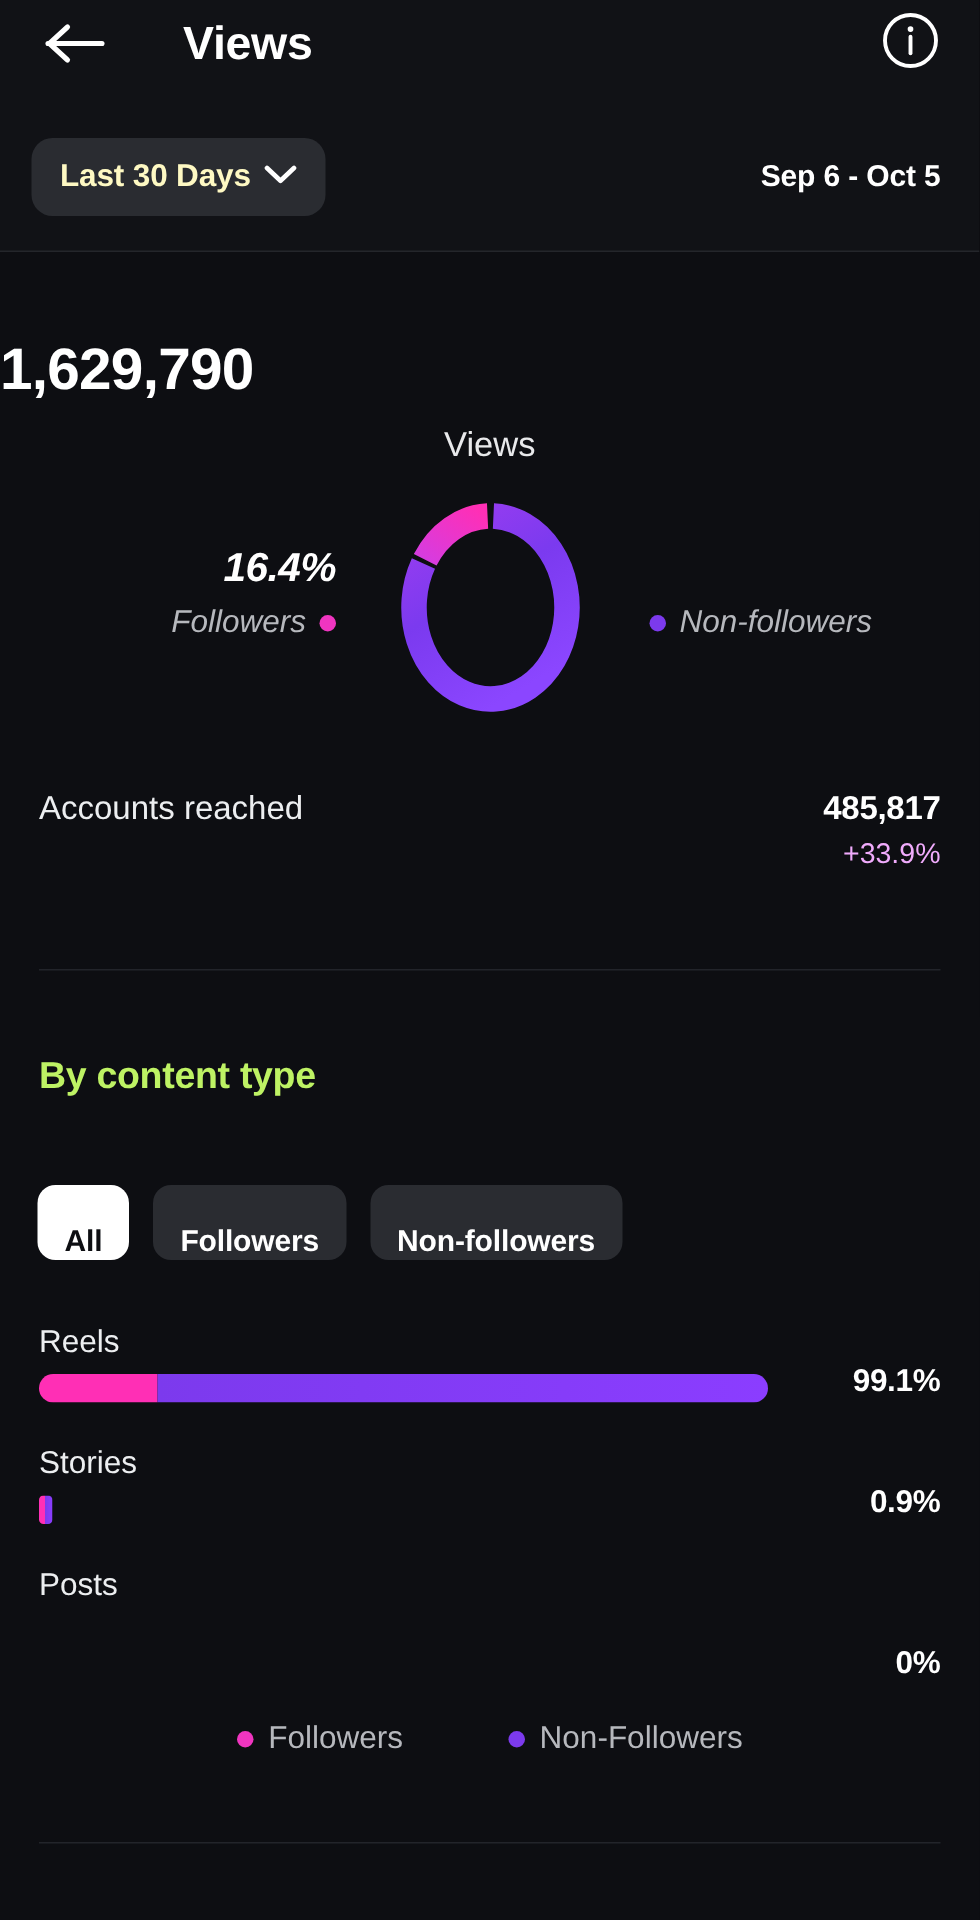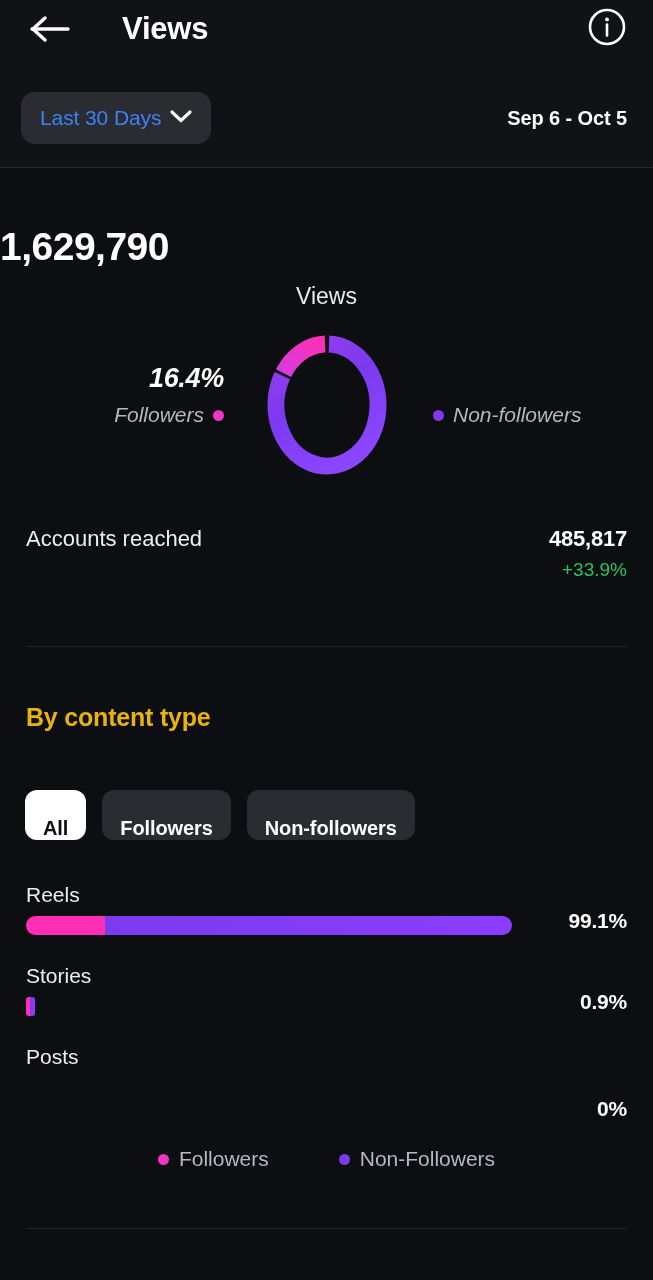--- a/index.html
+++ b/index.html
@@ -47,21 +47,21 @@
   }
   .range-pill {
     position:absolute; left:21px; top:22px;
     height:52px; padding:0 19px;
     background:#2a2c31;
     border-radius:14px;
     display:flex; align-items:center; gap:9px;
     cursor:pointer;
   }
   .range-pill .label {
-    font-size:21px; font-weight:normal; color:#3b82f6; letter-spacing:-0.1px;
+    font-size:21px; font-weight:bold; color:#fef9c3; letter-spacing:-0.1px;
   }
   .date-range {
     position:absolute; right:26px; top:22px;
     height:52px; line-height:52px;
     font-size:20px; font-weight:bold; color:#ffffff;
     letter-spacing:-0.1px;
   }
 
   
   .hero { position:absolute; top:168px; left:0; width:653px; }
@@ -136,21 +136,21 @@
 
   .divider {
     position:absolute; left:26px; width:601px; height:1px; background:#22242a;
   }
   #div-1 { top:646px; }
   #div-2 { top:1228px; }
 
   
   .section-title {
     position:absolute; left:26px; top:703px;
-    font-size:25px; font-weight:bold; color:#eab308; letter-spacing:-0.2px;
+    font-size:25px; font-weight:bold; color:#bef264; letter-spacing:-0.2px;
   }
 
   .pills {
     position:absolute; left:25px; top:790px;
     display:flex; gap:16px;
   }
   .pill {
     height:50px; padding:0 18px;
     border-radius:12px;
     display:flex; align-items:flex-end; justify-content:center;
@@ -272,21 +272,21 @@
         <span class="dot" id="dot-right" style="background: rgb(124, 58, 237);"></span>
         <span class="txt">Non-followers</span>
       </div>
 
     </div>
   </div>
 
   <div class="reached">
     <div class="reached-label">Accounts reached</div>
     <div class="reached-value">485,817</div>
-    <div class="reached-delta" id="reached-delta" style="color: #22c55e;">+33.9%</div>
+    <div class="reached-delta" id="reached-delta" style="color: #f0abfc;">+33.9%</div>
   </div>
 
   <div class="divider" id="div-1"></div>
 
   <div class="section-title">By content type</div>
 
   <div class="pills" id="pills">
       <div class="pill active">
         <span>All</span>
       </div>

